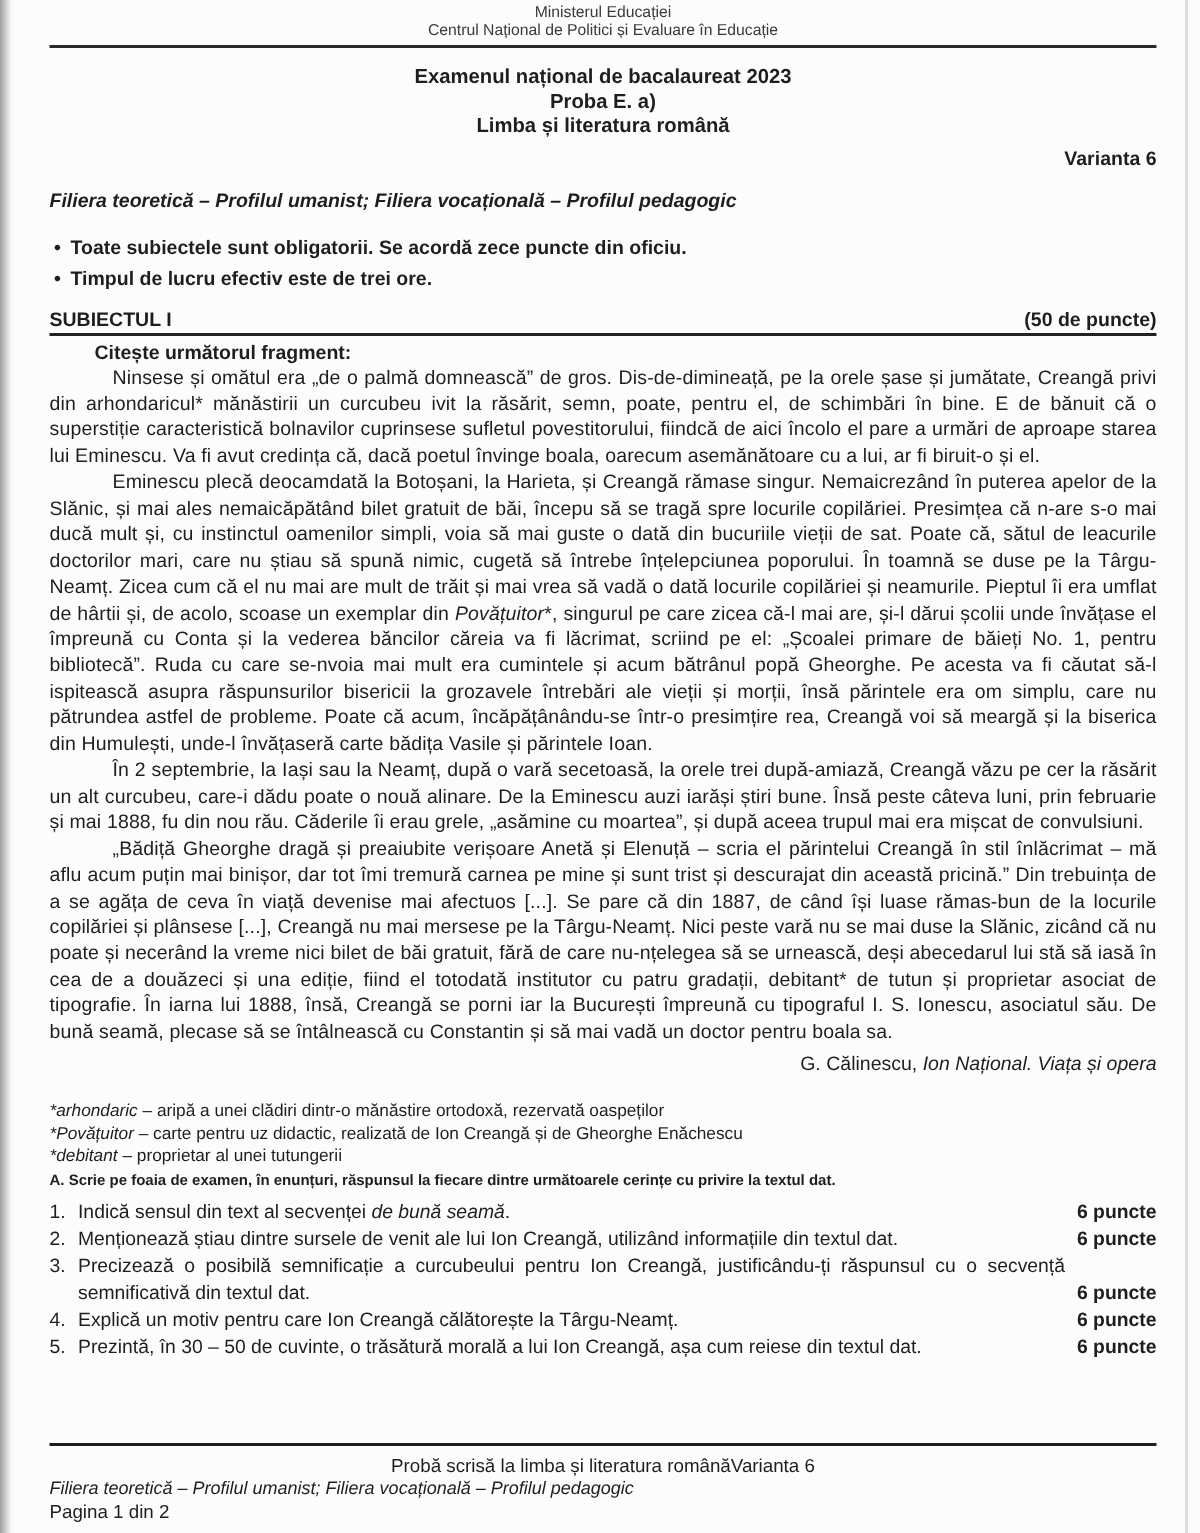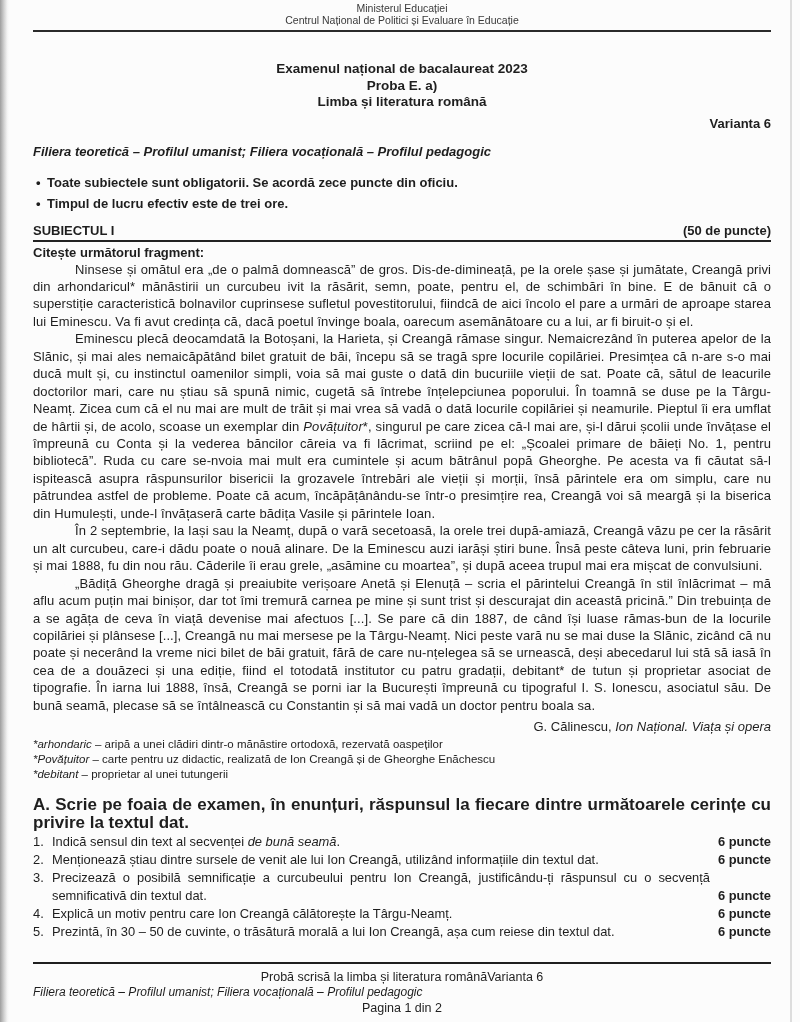--- a/index.html
+++ b/index.html
@@ -11,42 +11,42 @@
     position:relative;
     overflow:hidden;
   }
   .scan-left { position:absolute; left:0; top:0; bottom:0; width:9px;
     background:linear-gradient(90deg,#9e9e9e,#d2d2d2 45%,#f4f4f4 80%,rgba(255,255,255,0)); }
   .scan-right { position:absolute; right:8px; top:0; bottom:0; width:2px;
     background:rgba(150,150,150,.30); }
   .content { position:absolute; left:33px; right:29px; top:0; }
   .doc-header { text-align:center; font-size:10.5px; line-height:11.5px; padding-top:3px; color:#3a3a3a; }
   .header-rule { border-top:2px solid #2b2b2b; margin-top:4px; }
-  .title-block { margin-top:29px; text-align:center; font-weight:bold; font-size:13.5px; line-height:16.5px; }
+  .title-block { margin-top:11px; text-align:center; font-weight:bold; font-size:13.5px; line-height:16.5px; }
   .variant-top { margin-top:5px; text-align:right; font-weight:bold; font-size:13px; }
   .track-top { margin-top:13px; font-weight:bold; font-style:italic; font-size:13px; }
   .instr { margin-top:13px; font-weight:bold; font-size:13px; line-height:21.5px; }
   .instr .bullet { display:inline-block; width:14px; padding-left:3px; }
   .subj-row { display:flex; justify-content:space-between; font-weight:bold; font-size:13px; margin-top:8px;gap:34px; }
   .subj-rule { border-top:2px solid #222; margin-top:2px; }
-  .intro { font-weight:bold; font-size:13px; margin-top:2px; line-height:17px; }
+  .intro { font-weight:bold; font-size:13px; margin-top:2px; line-height:17px;margin-left:30px; }
   .frag { font-size:13px; line-height:17.45px; text-align:justify; text-indent:42px; letter-spacing:.1px; }
   .attribution { text-align:right; font-size:13px; margin-top:5px; line-height:16px; }
-  .footnotes { margin-top:2px; font-size:11.5px; line-height:15px; }
-  .section-a { margin-top:14px; font-weight:bold; font-size:17px; line-height:17.4px; text-align:justify; }
+  .footnotes { margin-top:17px; font-size:11.5px; line-height:15px; }
+  .section-a { font-weight:bold; font-size:10px; line-height:17.4px; text-align:justify; }
   .items { margin-top:2px; font-size:12.9px; line-height:18px; }
   .item { display:flex; }
   .inum { width:19px; flex:none; align-self:flex-start; }
   .itext { flex:1; text-align:justify; }
   .ipts { flex:none; font-weight:bold; margin-left:8px; align-self:flex-end; }
   .doc-footer { position:absolute; left:33px; right:29px; bottom:6px; font-size:12.5px; }
   .footer-rule { border-top:2.5px solid #1f1f1f; margin-bottom:6px; }
   .footer-row { display:flex; justify-content:center; line-height:15px; }
   .footer-track { font-style:italic; font-size:12px; line-height:15px; }
-  .footer-page { text-align:center; line-height:15px; margin-top:1px; }
+  .footer-page { text-align:left; line-height:15px; margin-top:1px; }
 </style>
 </head>
 <body>
 
 <div class="scan-left"></div>
 <div class="scan-right"></div>
 
 <div class="content">
 
   <div class="doc-header">

